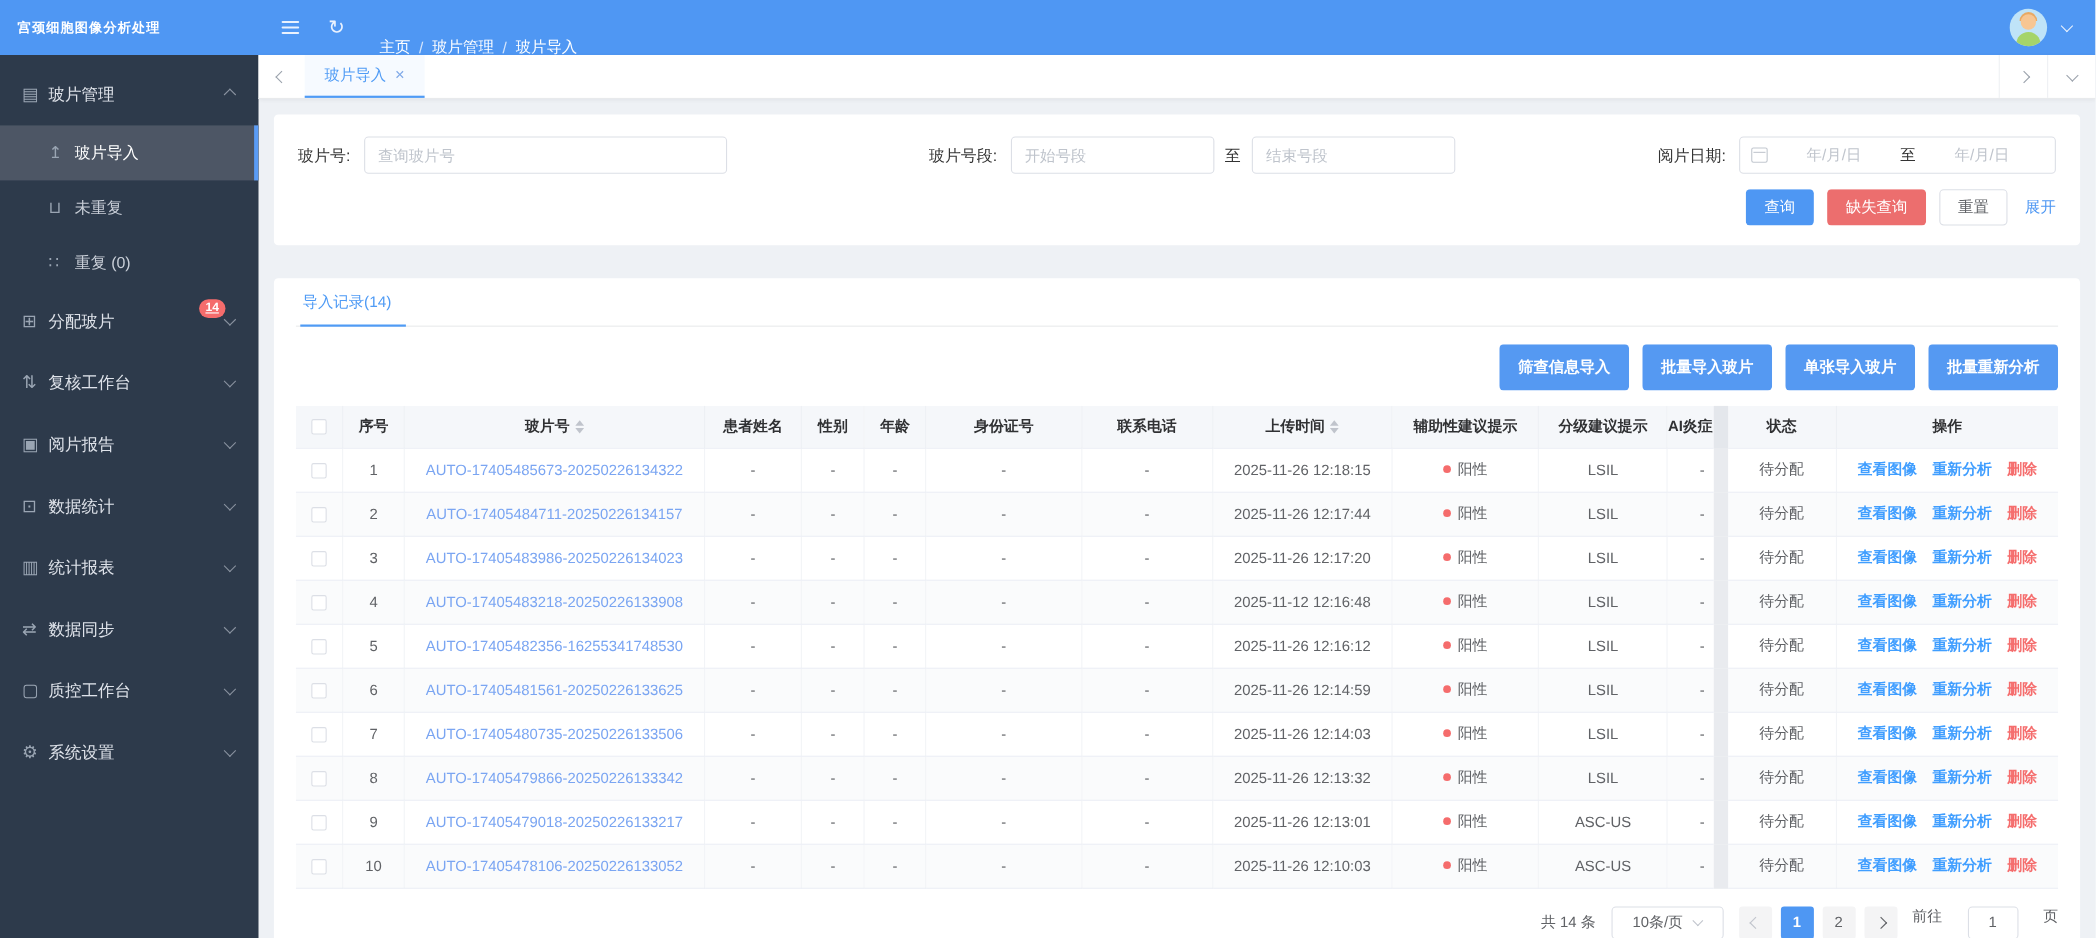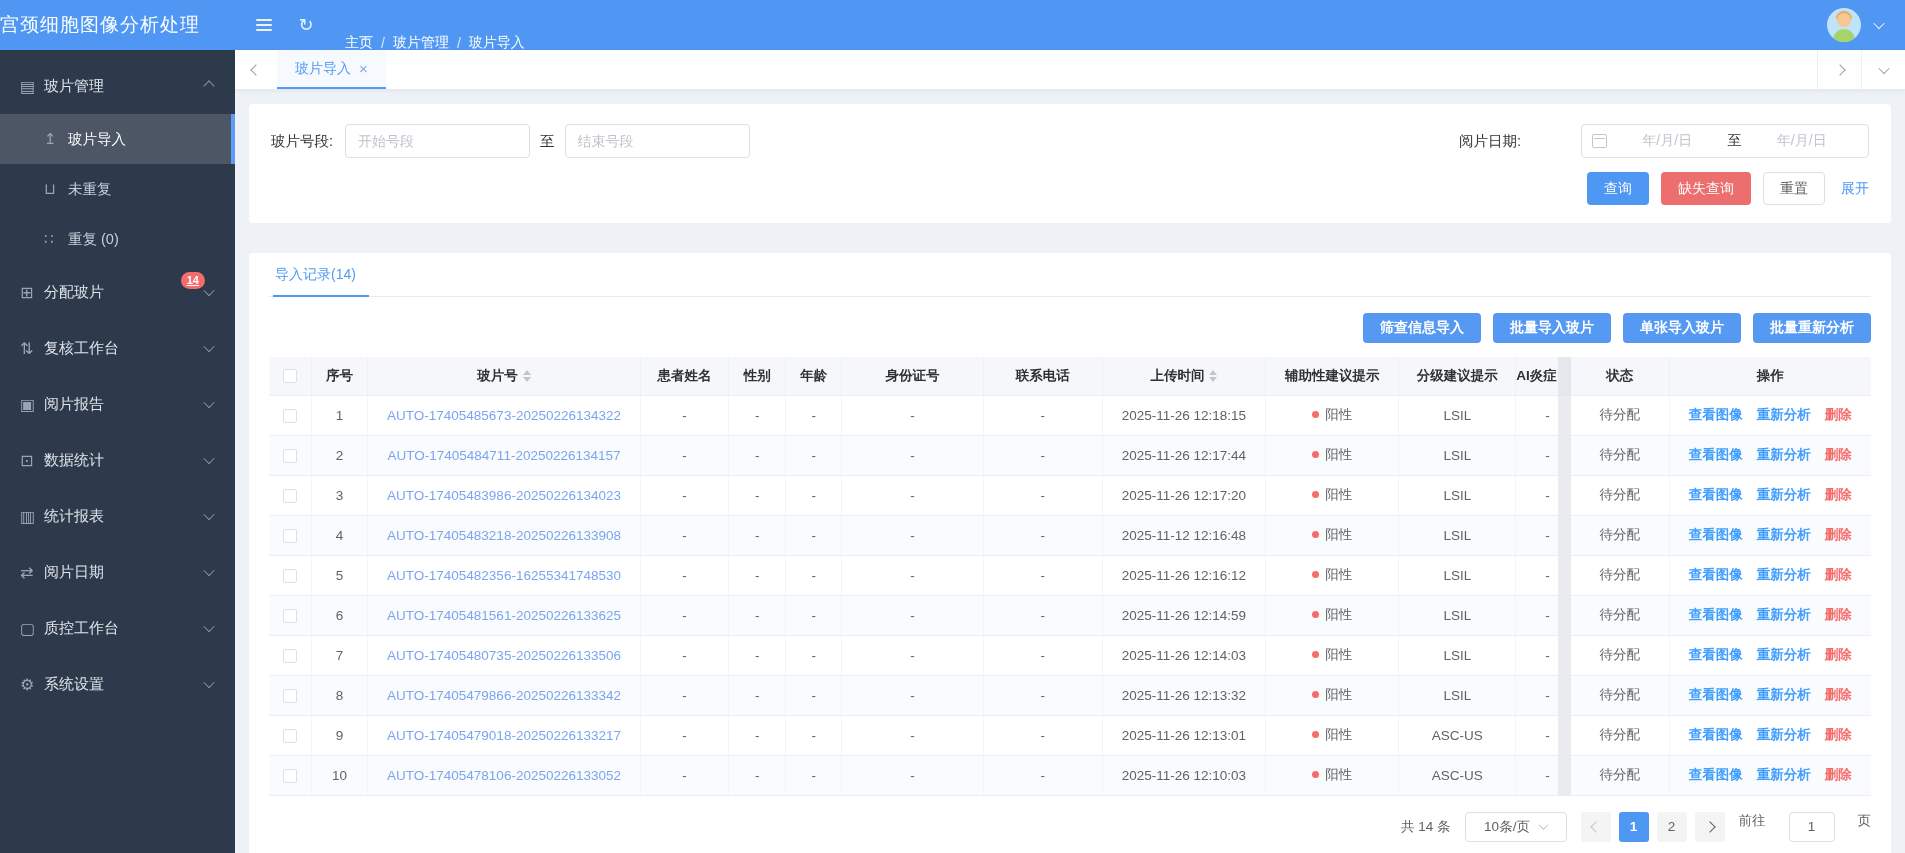--- a/index.html
+++ b/index.html
@@ -2,21 +2,21 @@
 <html><head>
 <meta charset="utf-8">
 <style>
   * { margin:0; padding:0; box-sizing:border-box; }
   html,body { width:1905px; height:853px; overflow:hidden; background:#eef1f5;
     font-family:"Liberation Sans","DejaVu Sans",sans-serif; }
   .app { width:1905px; height:853px; display:flex; flex-direction:column; }
 
   
   .topbar { height:50px; background:#4f97f3; display:flex; align-items:center; flex-shrink:0; color:#fff; }
-  .logo { width:235px; font-size:19px; font-weight:normal; letter-spacing:1px; flex-shrink:0; }
+  .logo { width:235px; padding-left:16px; font-size:12px; font-weight:bold; letter-spacing:1px; flex-shrink:0; }
   .tb-icon { margin-left:16px; cursor:pointer; display:inline-flex; align-items:center; justify-content:center; width:26px; height:26px; }
   .ham { position:relative; width:16px; height:2px; background:#eaf2fe; border-radius:1px;
          box-shadow:0 -5px 0 #eaf2fe, 0 5px 0 #eaf2fe; }
   .refresh-glyph { font-size:18px; color:#eaf2fe; }
   .breadcrumb { margin-left:26px; font-size:14px; display:flex; align-items:center; gap:8px;margin-top:35px; }
   .breadcrumb .bc-sep { color:#d7e6fb; }
   .tb-right { margin-left:auto; margin-right:22px; display:flex; align-items:center; gap:14px; }
   .avatar { width:34px; height:34px; border-radius:50%; background:#bfe3f8; position:relative; overflow:hidden; cursor:pointer; }
   .av-head { position:absolute; left:10px; top:5px; width:14px; height:14px; border-radius:50%; background:#f7c693; }
   .av-hair { position:absolute; left:9px; top:3px; width:16px; height:8px; border-radius:8px 8px 0 0; background:#e8a964; }
@@ -56,38 +56,38 @@
   .content { flex:1; padding:14px 14px 0; overflow:hidden; }
   .card { background:#fff; border-radius:4px; }
   .filter-card { padding:20px 22px 18px; }
   .f-row { display:flex; align-items:center; justify-content:space-between; }
   .f-field { display:flex; align-items:center; }
   .f-field label { font-size:14.5px; color:#333; margin-right:12px; white-space:nowrap; }
   .inp { height:34px; border:1px solid #dcdfe6; border-radius:4px; padding:0 12px; font-size:14px; color:#606266; outline:none; font-family:inherit; }
   .inp::placeholder { color:#bfc4cc; }
   .w330 { width:330px; } .w185 { width:185px; }
   .to-sep { margin:0 10px; font-size:14.5px; color:#333; }
-  .date-range { width:288px; height:34px; border:1px solid #dcdfe6; border-radius:4px; display:flex; align-items:center; padding:0 10px; gap:4px; cursor:pointer;margin-left:48px; }
+  .date-range { width:288px; height:34px; border:1px solid #dcdfe6; border-radius:4px; display:flex; align-items:center; padding:0 10px; gap:4px; cursor:pointer; }
   .cal-icon { width:15px; height:14px; border:1.5px solid #c2c7cf; border-radius:2px; position:relative; flex-shrink:0; }
   .cal-icon::before { content:""; position:absolute; left:1px; right:1px; top:2.5px; height:1.5px; background:#c2c7cf; }
   .dr-ph { flex:1; text-align:center; font-size:14px; color:#bfc4cc; }
   .dr-to { font-size:14px; color:#333; }
   .f-actions { display:flex; justify-content:flex-end; align-items:center; gap:12px; margin-top:14px; }
   .btn { height:33px; padding:0 16px; border-radius:4px; font-size:14px; cursor:pointer; border:1px solid transparent; font-family:inherit; }
   .btn.primary { background:#4e97f3; color:#fff; }
   .btn.danger { background:#ec6e6e; color:#fff; }
   .btn.plain { background:#fff; color:#606266; border-color:#dcdfe6; }
   .link-btn { color:#4e97f3; font-size:14px; cursor:pointer; margin-left:4px; }
 
   
   .records-card { margin-top:30px; padding:0 20px 14px; }
   .rec-tabs { border-bottom:1px solid #e8eaec; display:flex; }
   .rec-tab { padding:13px 2px 11px; font-size:14px; color:#4f9bf5; border-bottom:2px solid #4f9bf5; margin-bottom:-1px; margin-left:4px; cursor:pointer; min-width:96px; }
   .rec-actions { display:flex; justify-content:flex-end; gap:12px; padding:16px 0 14px; }
-  .btn.action { background:#5599f2; color:#fff; height:30px; font-weight:bold; }
+  .btn.action { background:#5599f2; color:#fff; height:42px; font-weight:bold; }
 
   table { width:100%; border-collapse:collapse; table-layout:fixed; }
   thead th { background:#f5f7fa; height:38px; font-size:13.5px; color:#303133; font-weight:bold; border-bottom:1px solid #ebeef5; border-right:1px solid #edf0f4; white-space:nowrap; overflow:hidden; text-align:center; }
   tbody td { height:40px; font-size:13.5px; color:#606266; border-bottom:1px solid #ebeef5; border-right:1px solid #f2f4f7; text-align:center; white-space:nowrap; overflow:hidden; }
   tbody tr:nth-child(even) td { background:#fafbfc; }
   th:last-child, td:last-child { border-right:none; }
   th.ai, td.ai { text-align:right; padding-right:8px; }
   th.status-col { border-left:13px solid #e4e7ec; }
   td.status-col { border-left:13px solid #e9ebef; }
   .cbx { display:inline-block; width:14px; height:14px; border:1px solid #dcdfe6; border-radius:2px; background:#fff; vertical-align:middle; cursor:pointer; }
@@ -182,21 +182,21 @@
           <span class="s-label">数据统计</span>
           <span class="chev down"></span>
         </div>
         <div class="side-item">
           <span class="s-icon">▥</span>
           <span class="s-label">统计报表</span>
           <span class="chev down"></span>
         </div>
         <div class="side-item">
           <span class="s-icon">⇄</span>
-          <span class="s-label">阅片日期</span>
+          <span class="s-label">数据同步</span>
           <span class="chev down"></span>
         </div>
         <div class="side-item">
           <span class="s-icon">▢</span>
           <span class="s-label">质控工作台</span>
           <span class="chev down"></span>
         </div>
         <div class="side-item">
           <span class="s-icon">⚙</span>
           <span class="s-label">系统设置</span>
@@ -219,20 +219,24 @@
           </div>
         <div class="tab-btn">
             <span class="chev down"></span>
           </div>
       </div>
 
       <div class="content">
 
         <div class="card filter-card">
           <div class="f-row">
+            <div class="f-field">
+              <label>玻片号:</label>
+              <input class="inp w330" placeholder="查询玻片号" style="">
+            </div>
             <div class="f-field">
               <label>玻片号段:</label>
               <input class="inp w185" placeholder="开始号段" style="">
               <span class="to-sep">至</span>
               <input class="inp w185" placeholder="结束号段" style="">
             </div>
             <div class="f-field">
               <label>阅片日期:</label>
               <div class="date-range">
                 <span class="cal-icon"></span>

